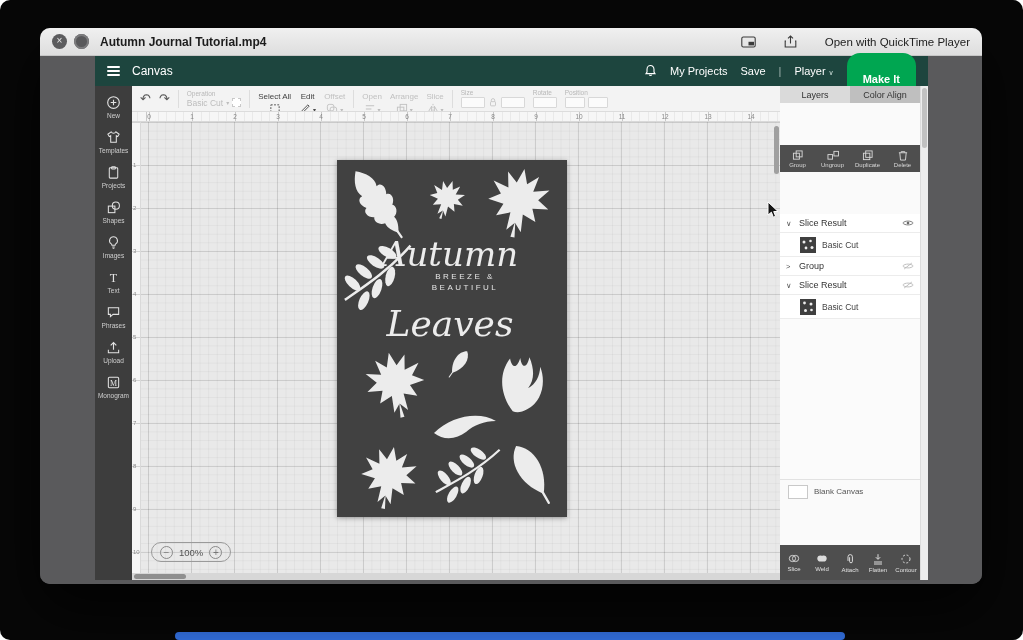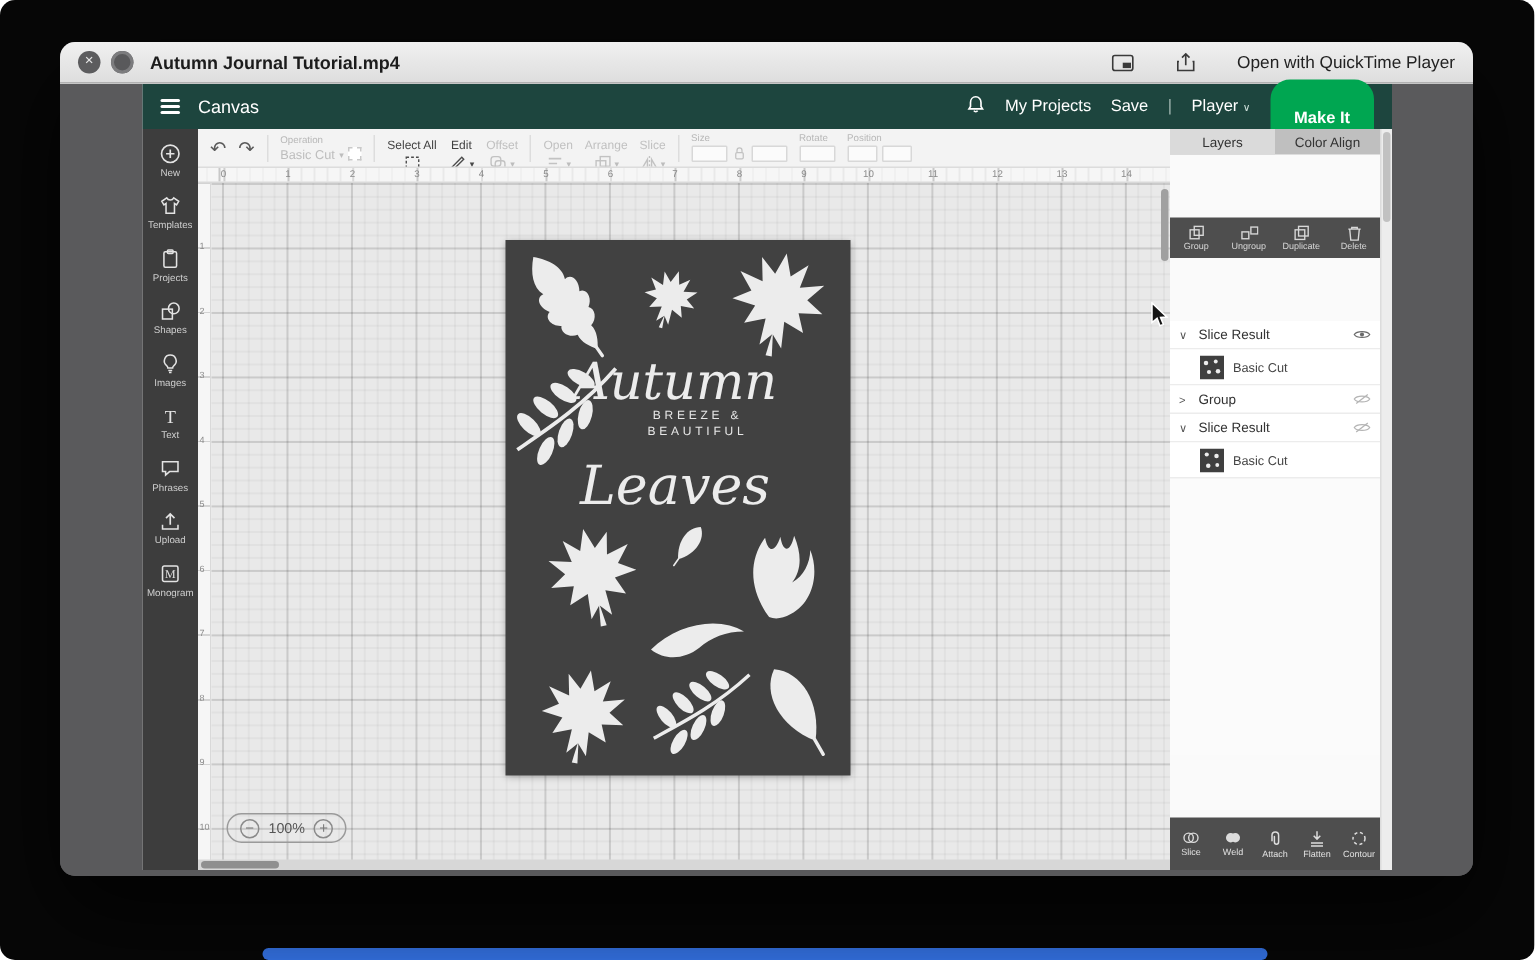--- a/index.html
+++ b/index.html
@@ -519,20 +519,24 @@
               <svg width="16" height="16" viewBox="0 0 16 16">
                   <rect width="16" height="16" fill="#3f3f3f"></rect>
                   <circle cx="4.5" cy="4" r="1.4" fill="#ededed"></circle>
                   <circle cx="11" cy="5" r="1.5" fill="#ededed"></circle>
                   <circle cx="5.5" cy="11.5" r="1.5" fill="#ededed"></circle>
                   <circle cx="11.5" cy="11" r="1.3" fill="#ededed"></circle>
                 </svg>
               <span class="ltxt">Basic Cut</span>
             </div>
             <div class="lspacer"></div>
+            <div class="lblank">
+              <span class="bcswatch"></span>
+              <span class="ltxt">Blank Canvas</span>
+            </div>
           </div>
 
           <div class="ptools">
             <div class="btool">
               <svg width="12" height="11" viewBox="0 0 13 12">
                   <circle cx="4.8" cy="6" r="3.4" fill="none" stroke="#dcdcdc" stroke-width="1"></circle>
                   <circle cx="8.2" cy="6" r="3.4" fill="none" stroke="#dcdcdc" stroke-width="1"></circle>
                 </svg>
               <span class="plbl">Slice</span>
             </div>

